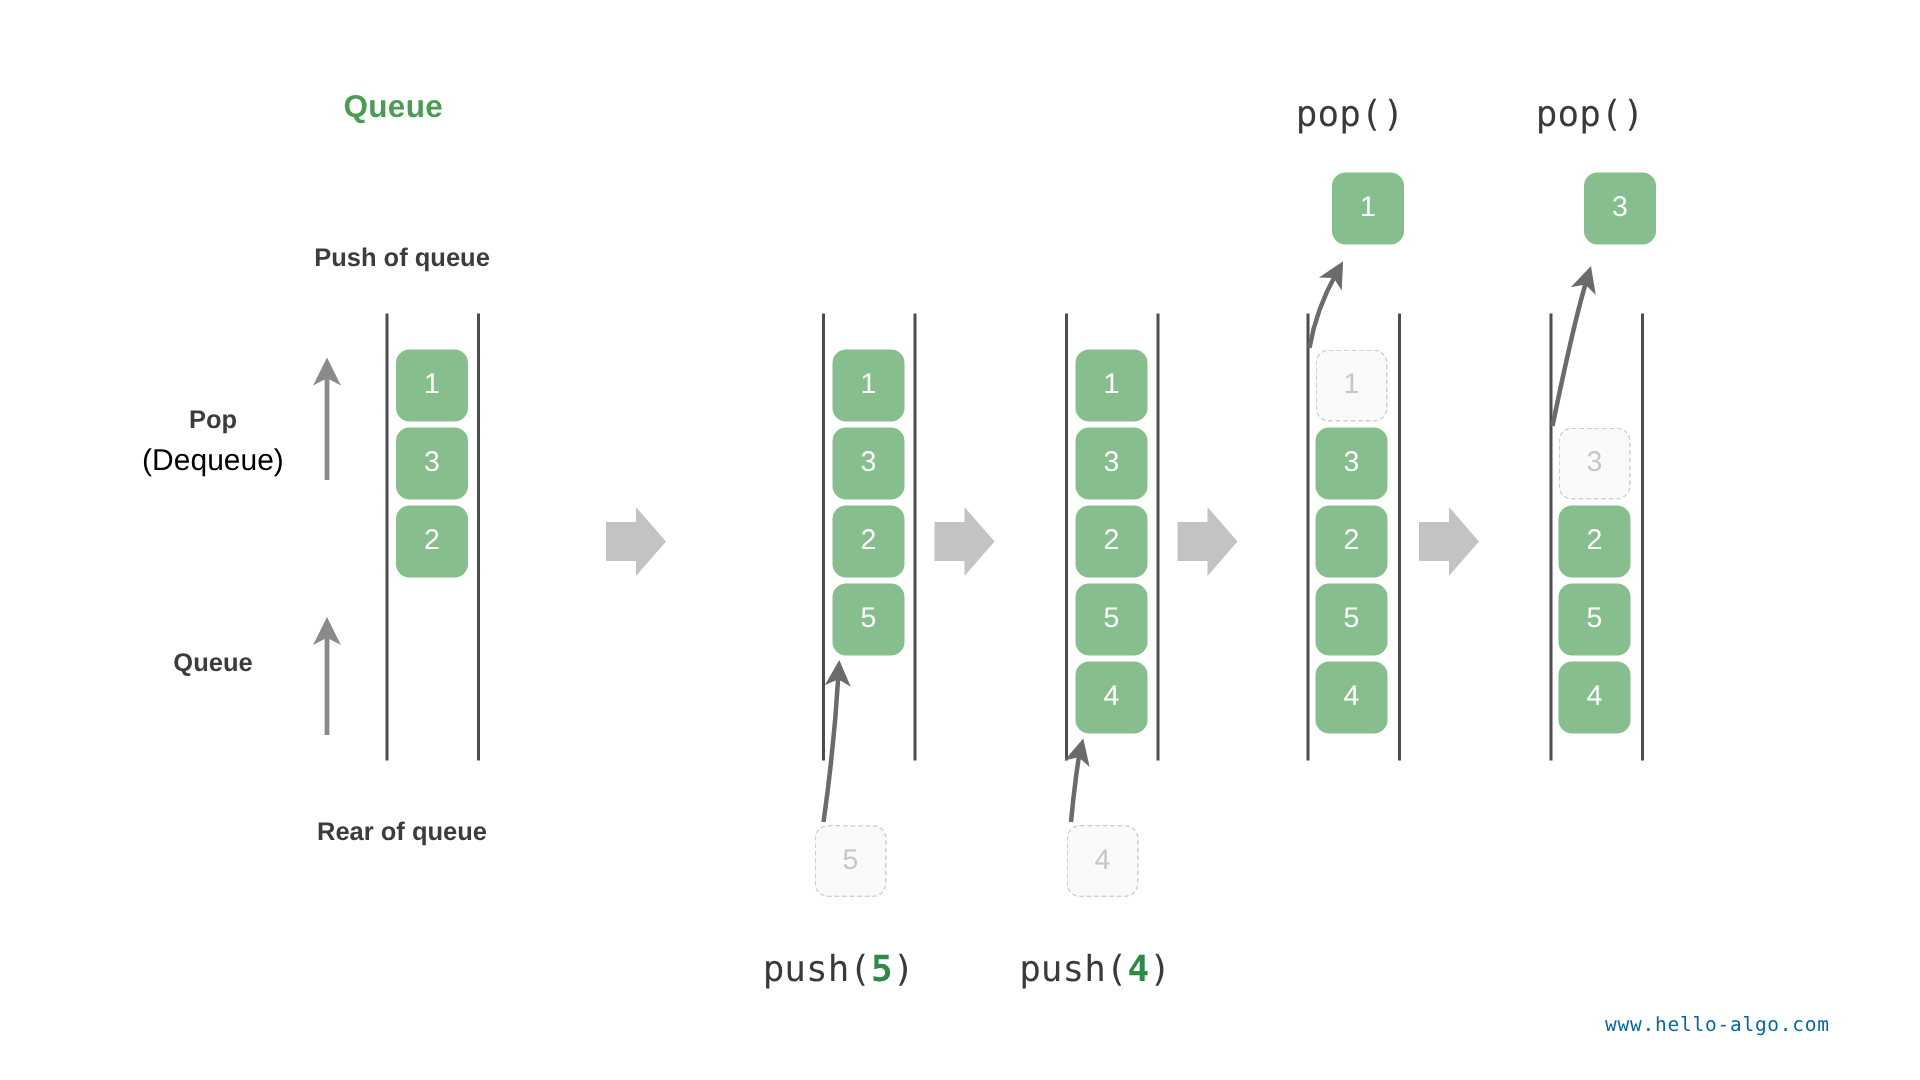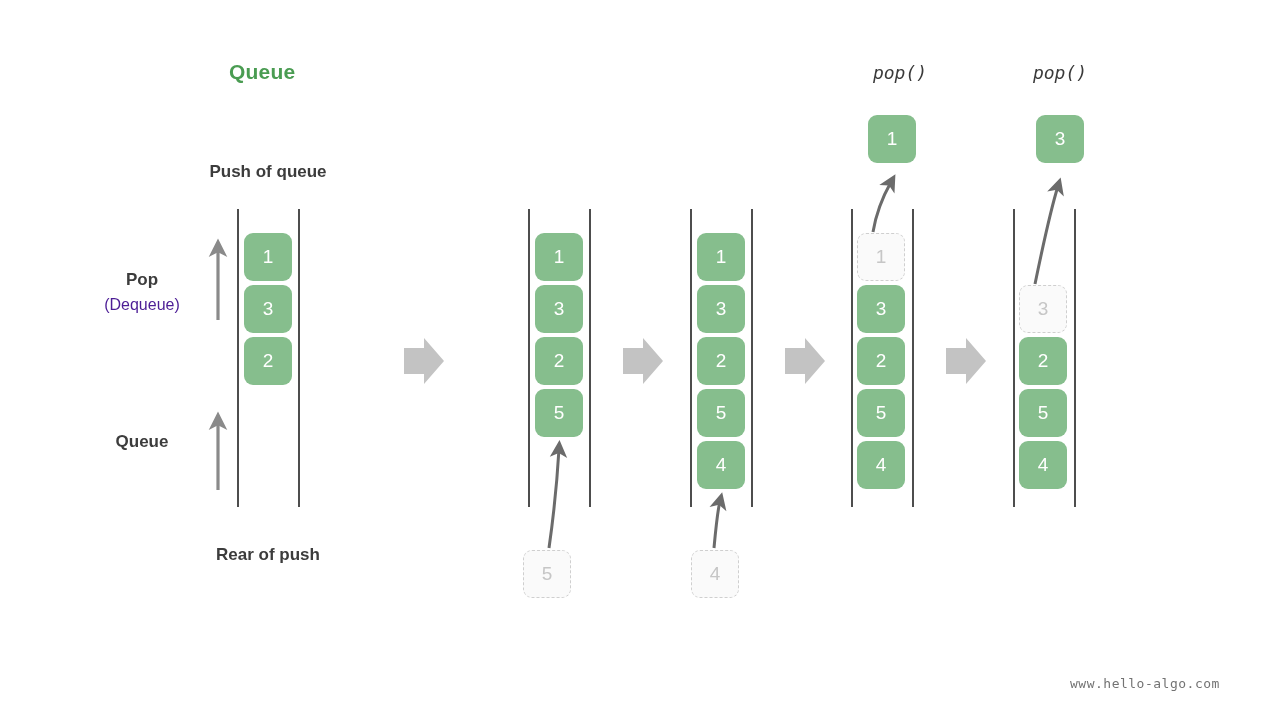--- a/index.html
+++ b/index.html
@@ -13,20 +13,21 @@
     overflow: hidden;
     font-family: "Liberation Sans", sans-serif;
     color: #3a3a3a;
     position: relative;
   }
   #stage {
     position: absolute;
     left: 0; top: 0;
     width: 1116px;
     height: 720px;
+    padding-left: 20px;
   }
   .abs { position: absolute; }
 
   
   .title-queue {
     font-size: 21px;
     font-weight: bold;
     color: #4A9C52;
     letter-spacing: .2px;
     white-space: nowrap;
@@ -44,40 +45,39 @@
     line-height: 1.45;
   }
   .side-label .l1 {
     display: block;
     font-size: 17px;
     font-weight: bold;
     color: #3c3c3c;
   }
   .side-label .l2 {
     display: block;
-    font-size: 16px;
+    font-size: 20px;
     font-weight: normal;
-    color: #4c1d95;
+    color: #000000;
   }
   .mono-label {
     font-family: "DejaVu Sans Mono", "Liberation Mono", monospace;
-    font-size: 18px;
+    font-size: 24px;
     color: #3a3a3a;
     white-space: nowrap;
     text-align: center;
-    font-style: italic;
   }
   .mono-label .num {
     color: #2E8B47;
     font-weight: bold;
   }
   .watermark {
     font-family: "DejaVu Sans Mono", "Liberation Mono", monospace;
     font-size: 13px;
-    color: #737373;
+    color: #0369a1;
     letter-spacing: .5px;
     white-space: nowrap;
   }
 
   
   .rail {
     position: absolute;
     width: 1.6px;
     background: #4d4d4d;
   }
@@ -115,21 +115,21 @@
 </style>
 </head>
 <body>
 
 <div id="stage">
 
   <div class="abs title-queue" style="left:229px; top:60px;">Queue</div>
 
   <div class="abs hdr-label" style="left:158px; top:162px; width:220px;">Push of queue</div>
 
-  <div class="abs hdr-label" style="left:158px; top:545px; width:220px;">Rear of push</div>
+  <div class="abs hdr-label" style="left:158px; top:545px; width:220px;">Rear of queue</div>
 
   <div class="abs side-label" style="left:52px; top:268px; width:180px;">
     <span class="l1">Pop</span>
     <span class="l2">(Dequeue)</span>
   </div>
 
   <div class="abs side-label" style="left:52px; top:430px; width:180px;">
     <span class="l1">Queue</span>
   </div>
 
@@ -143,31 +143,33 @@
 
   <div class="abs">
     <div class="rail" style="left:528px; top:209px; height:298px;"></div>
     <div class="rail" style="left:589px; top:209px; height:298px;"></div>
     <div class="cell" style="left:535px; top:233px;">1</div>
     <div class="cell" style="left:535px; top:285px;">3</div>
     <div class="cell" style="left:535px; top:337px;">2</div>
     <div class="cell" style="left:535px; top:389px;">5</div>
     <div class="cell ghost" style="left:523px; top:550px;">5</div>
   </div>
+  <div class="abs mono-label" style="left:459px; top:632px; width:200px;"><span>push(</span><span class="num">5</span><span>)</span></div>
 
   <div class="abs">
     <div class="rail" style="left:690px; top:209px; height:298px;"></div>
     <div class="rail" style="left:751px; top:209px; height:298px;"></div>
     <div class="cell" style="left:697px; top:233px;">1</div>
     <div class="cell" style="left:697px; top:285px;">3</div>
     <div class="cell" style="left:697px; top:337px;">2</div>
     <div class="cell" style="left:697px; top:389px;">5</div>
     <div class="cell" style="left:697px; top:441px;">4</div>
     <div class="cell ghost" style="left:691px; top:550px;">4</div>
   </div>
+  <div class="abs mono-label" style="left:630px; top:632px; width:200px;"><span>push(</span><span class="num">4</span><span>)</span></div>
 
   <div class="abs mono-label" style="left:800px; top:62px; width:200px;">pop()</div>
   <div class="abs">
     <div class="cell" style="left:868px; top:115px;">1</div>
     <div class="rail" style="left:851px; top:209px; height:298px;"></div>
     <div class="rail" style="left:912px; top:209px; height:298px;"></div>
     <div class="cell ghost" style="left:857px; top:233px;">1</div>
     <div class="cell" style="left:857px; top:285px;">3</div>
     <div class="cell" style="left:857px; top:337px;">2</div>
     <div class="cell" style="left:857px; top:389px;">5</div>

